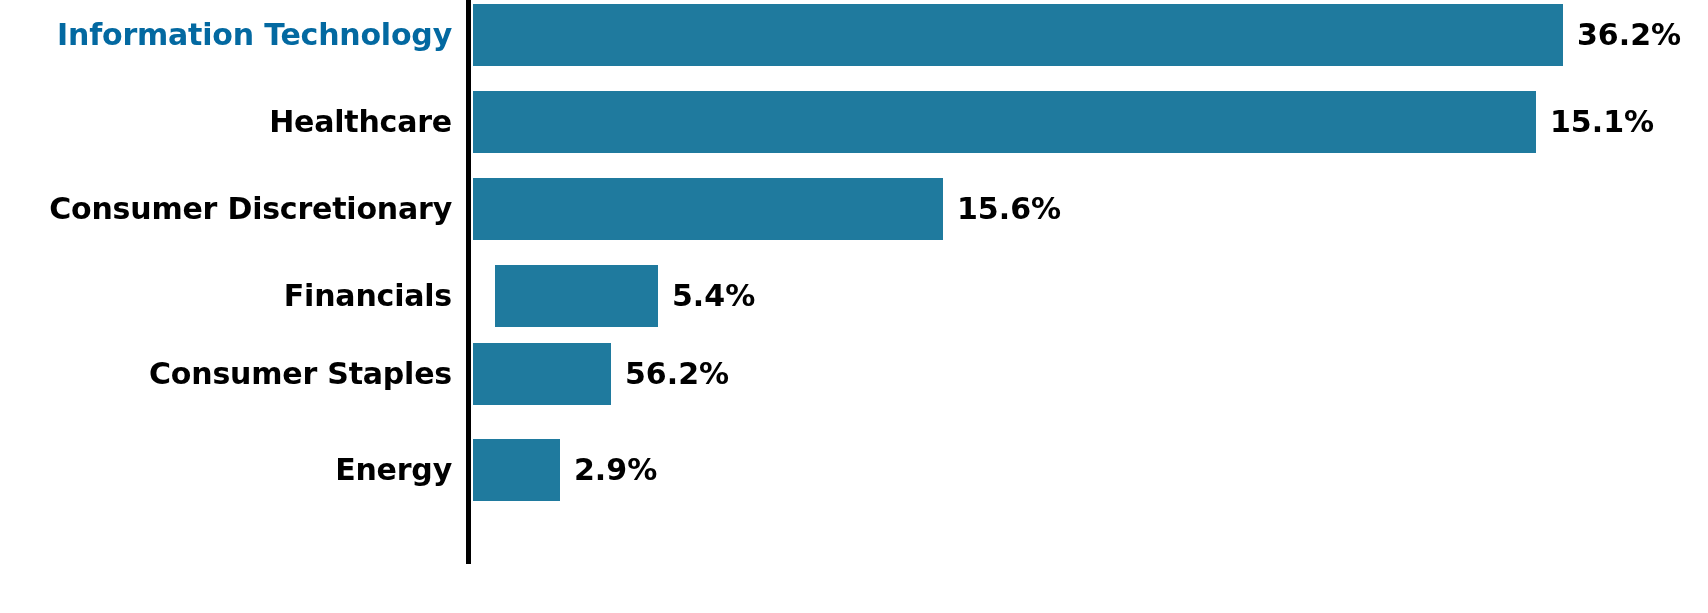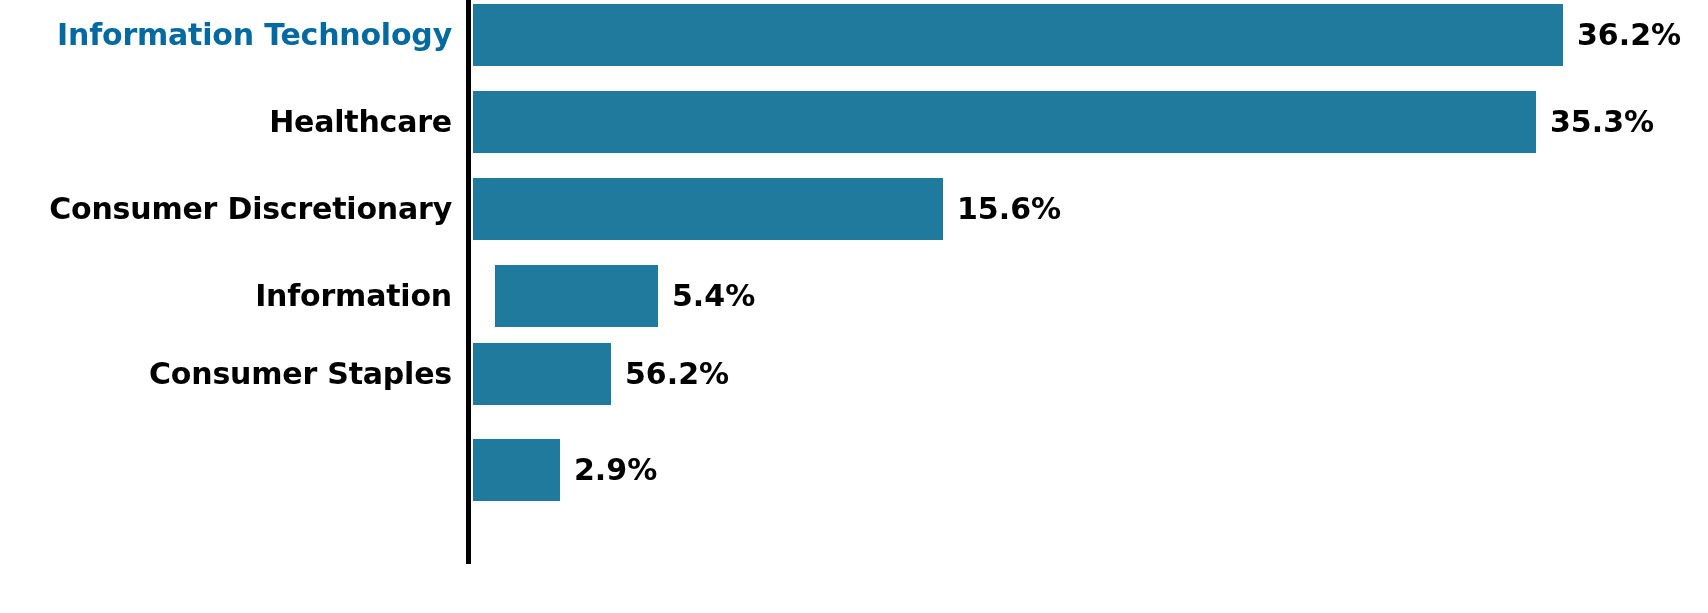--- a/index.html
+++ b/index.html
@@ -83,48 +83,49 @@
     <div class="bar-track" style="width: 1090px;">
       <div class="bar-fill" style="width: 1090px; background: rgb(31, 122, 158);"></div>
       <div class="bar-value" style="left: 1090px; color: rgb(0, 0, 0);">36.2%</div>
     </div>
   </div>
 
   <div class="bar-row" id="row-1" style="top: 91px;">
     <div class="cat-label" style="color: rgb(0, 0, 0);">Healthcare</div>
     <div class="bar-track" style="width: 1063px;">
       <div class="bar-fill" style="width: 1063px; background: rgb(31, 122, 158);"></div>
-      <div class="bar-value" style="left: 1063px; color: rgb(0, 0, 0);">35.3%</div>
+      <div class="bar-value" style="left: 1063px; color: rgb(0, 0, 0);">15.1%</div>
     </div>
   </div>
 
   <div class="bar-row" id="row-2" style="top: 178px;">
     <div class="cat-label" style="color: rgb(0, 0, 0);">Consumer Discretionary</div>
     <div class="bar-track" style="width: 470px;">
       <div class="bar-fill" style="width: 470px; background: rgb(31, 122, 158);"></div>
       <div class="bar-value" style="left: 470px; color: rgb(0, 0, 0);">15.6%</div>
     </div>
   </div>
 
   <div class="bar-row" id="row-3" style="top: 265px;">
-    <div class="cat-label" style="color: rgb(0, 0, 0);">Information</div>
+    <div class="cat-label" style="color: rgb(0, 0, 0);">Financials</div>
     <div class="bar-track" style="width: 163px; margin-left: 22px;">
       <div class="bar-fill" style="width: 163px; background: rgb(31, 122, 158);"></div>
       <div class="bar-value" style="left: 163px; color: rgb(0, 0, 0);">5.4%</div>
     </div>
   </div>
 
   <div class="bar-row" id="row-4" style="top: 343px;">
     <div class="cat-label" style="color: rgb(0, 0, 0);">Consumer Staples</div>
     <div class="bar-track" style="width: 138px;">
       <div class="bar-fill" style="width: 138px; background: rgb(31, 122, 158);"></div>
       <div class="bar-value" style="left: 138px; color: rgb(0, 0, 0);">56.2%</div>
     </div>
   </div>
 
   <div class="bar-row" id="row-5" style="top: 439px;">
+    <div class="cat-label" style="color: rgb(0, 0, 0);">Energy</div>
     <div class="bar-track" style="width: 87px;">
       <div class="bar-fill" style="width: 87px; background: rgb(31, 122, 158);"></div>
       <div class="bar-value" style="left: 87px; color: rgb(0, 0, 0);">2.9%</div>
     </div>
   </div>
 
 </div>
 
 </body></html>

